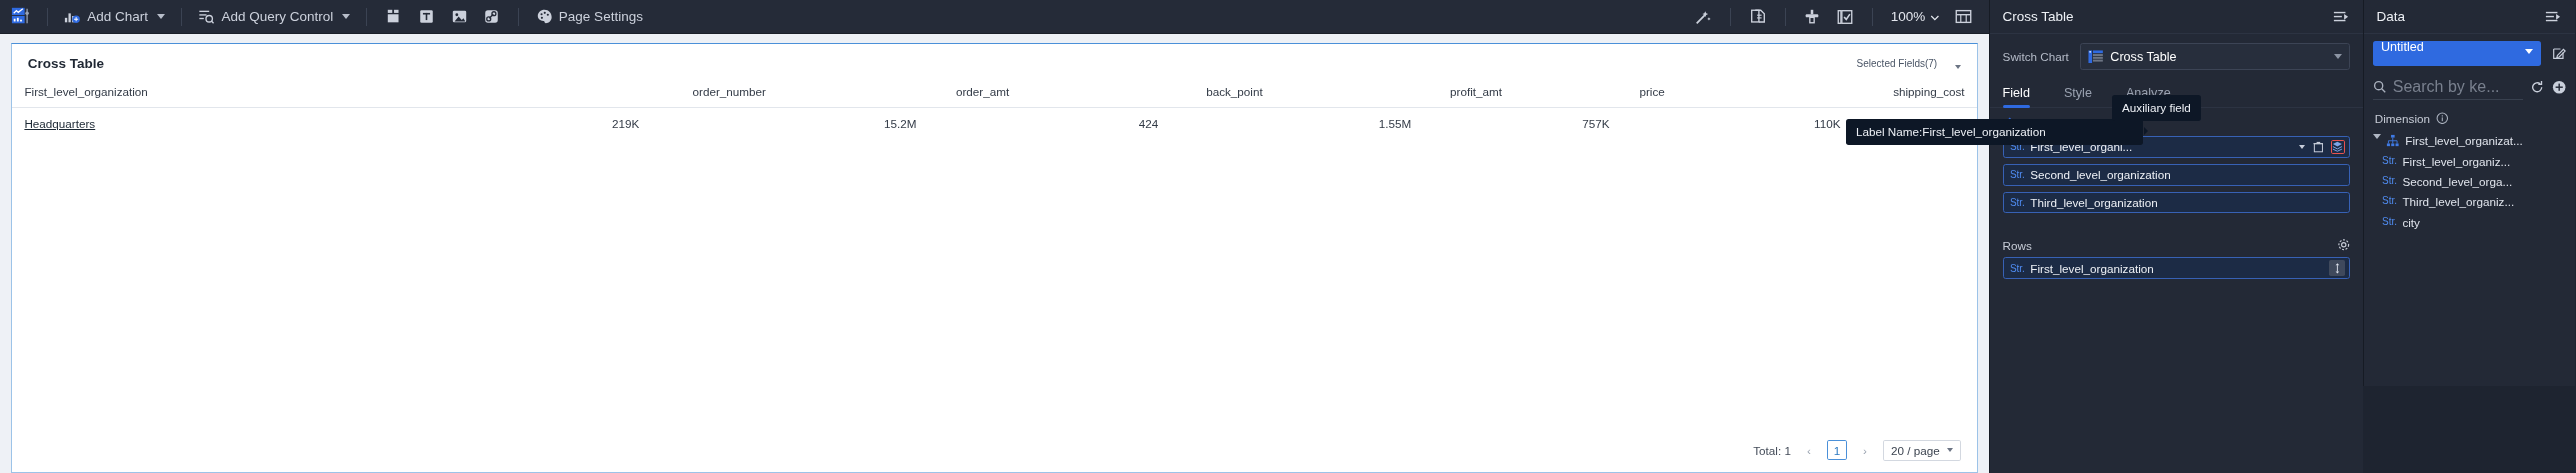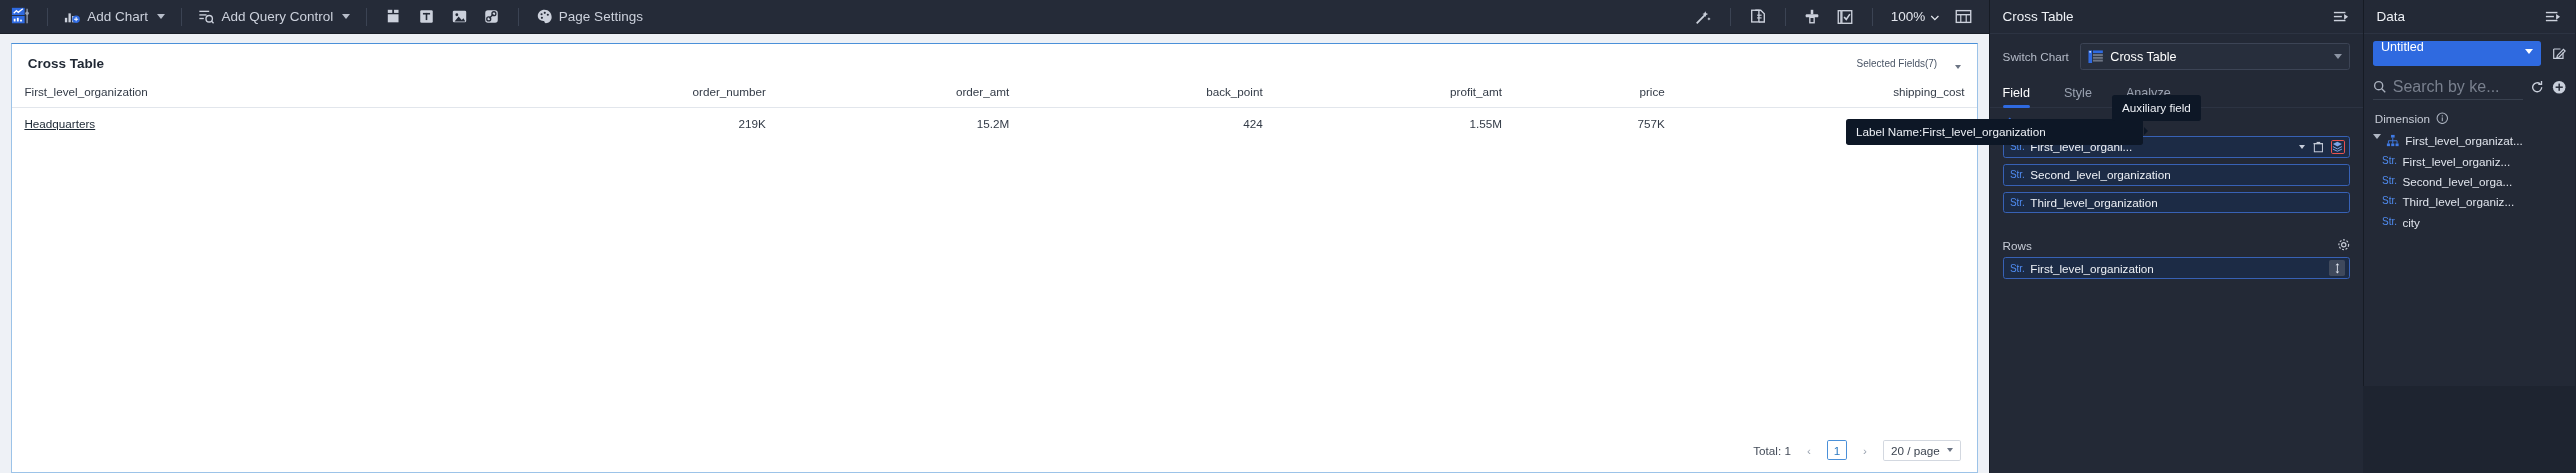--- a/index.html
+++ b/index.html
@@ -48,21 +48,21 @@
   .sel-fields { margin-left: auto; font-size: 10px; color: #4a5566; display: flex; align-items: flex-end; gap: 18px; cursor: pointer; }
   .caret-dark { width:0;height:0;border-left:3.6px solid transparent;border-right:3.6px solid transparent;border-top:4.5px solid #6b7483; }
 
   table.xt { width: 100%; border-collapse: collapse; font-size: 11.7px; }
   table.xt th {
     text-align: right; font-weight: normal; color: #333b47; padding: 9px 12.6px;
     border-bottom: 0.9px solid #e2e6ec; white-space: nowrap;
   }
   table.xt th.first { text-align: left; }
   table.xt td {
-    text-align: right; color: #333b47; padding: 9px 12.6px; white-space: nowrap;
+    text-align: center; color: #333b47; padding: 9px 12.6px; white-space: nowrap;
   }
   table.xt td.first { text-align: left; }
   table.xt td.first a { color: #1b2733; text-decoration: underline; cursor: pointer; }
 
   .pager {
     position: absolute; bottom: 10.8px; right: 16px;
     display: flex; align-items: center; gap: 9px; font-size: 11.7px; color: #444c59;
   }
   .pg-arrow { width: 18px; height: 18px; display:flex; align-items:center;justify-content:center; color:#9aa3b0; cursor:pointer; }
   .pg-num { min-width: 20px; height: 20px; border: 0.9px solid #4a90d9; color: #2b79c2;

